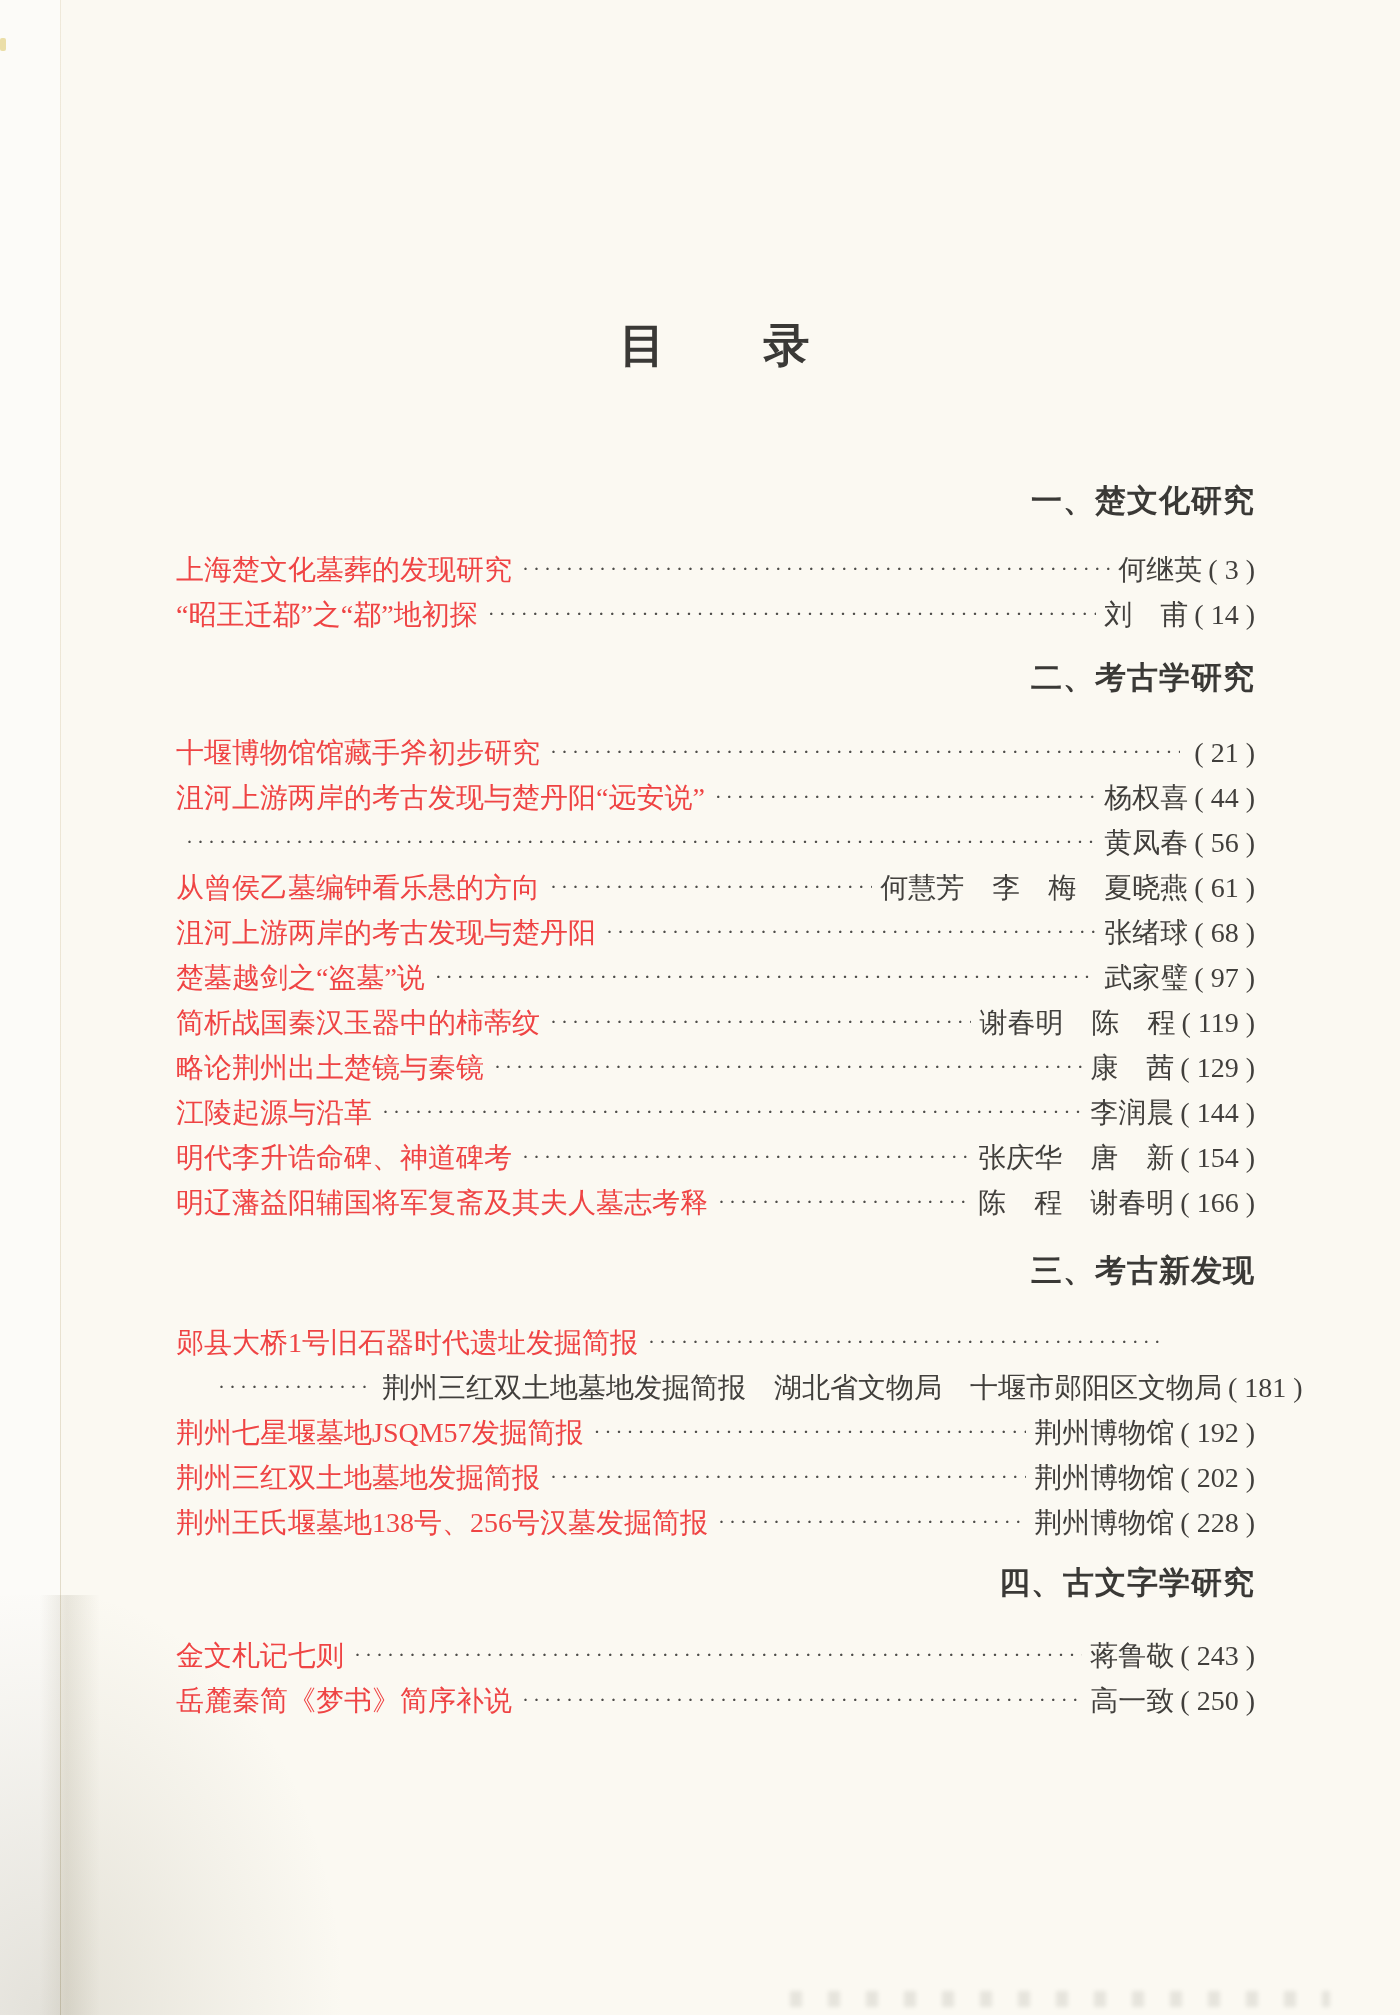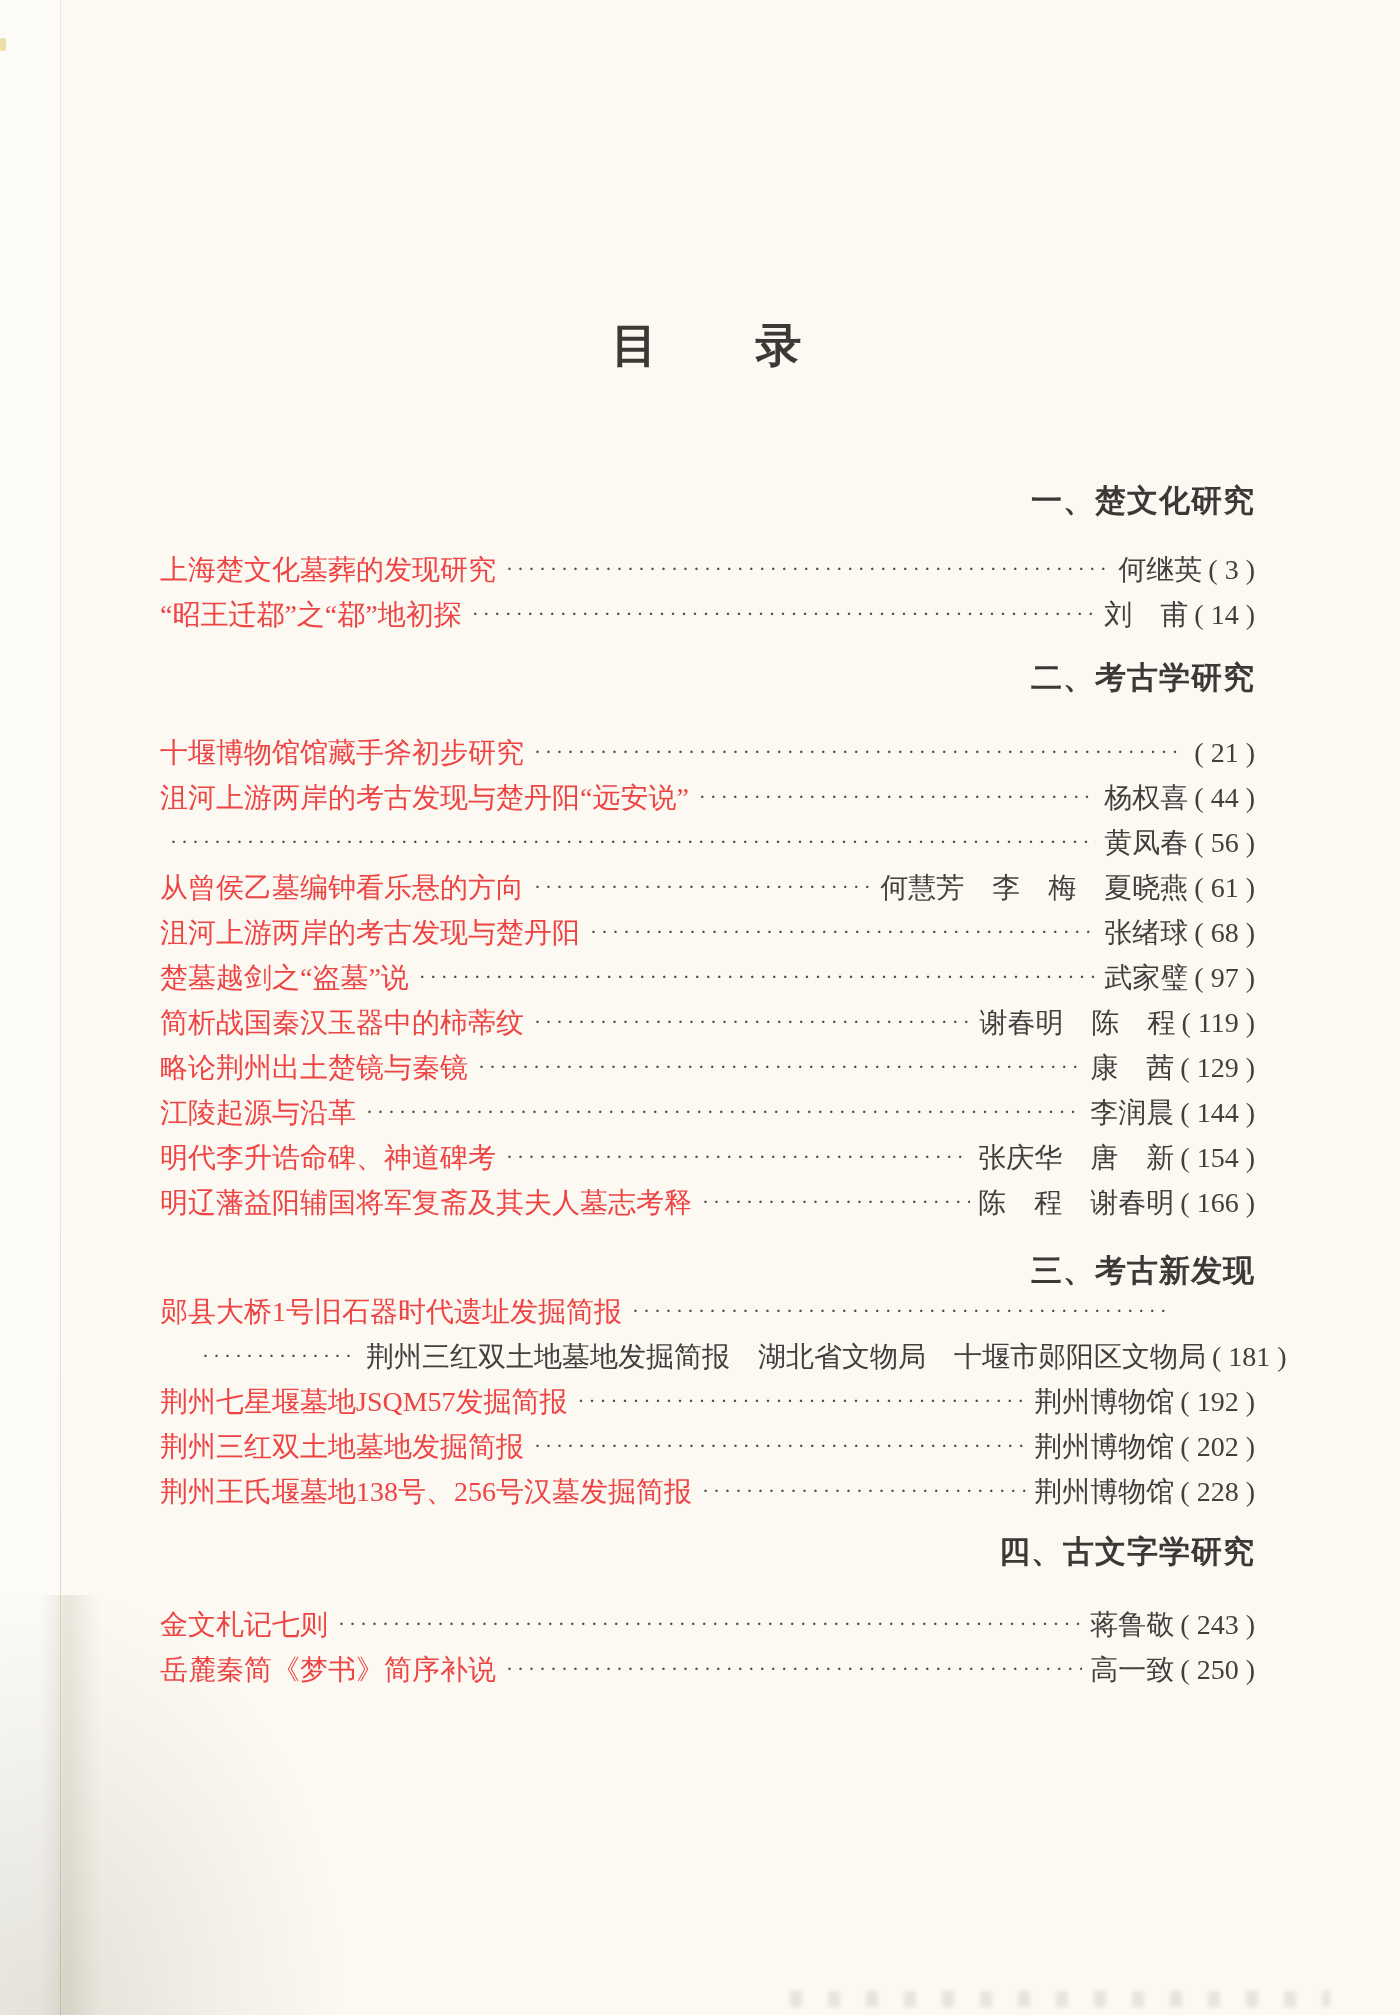--- a/index.html
+++ b/index.html
@@ -13,32 +13,32 @@
   .spine-line{position:absolute;left:60px;top:0;width:1px;height:100%;
     background:linear-gradient(180deg,#efe9da 0%,#ece5d4 60%,#d8d2bf 100%);}
   .spine-shadow{position:absolute;left:40px;bottom:0;width:60px;height:420px;
     background:linear-gradient(90deg,rgba(150,143,120,0) 0%,rgba(150,143,120,.18) 45%,rgba(150,143,120,0) 100%);}
   .corner-shadow{position:absolute;left:0;bottom:0;width:340px;height:420px;
     background:radial-gradient(ellipse at 12% 100%,rgba(140,134,112,.22) 0%,rgba(140,134,112,.08) 45%,rgba(140,134,112,0) 72%);}
   .edge-mark{position:absolute;left:0;top:38px;width:6px;height:13px;background:#dcc766;opacity:.55;border-radius:2px;}
   .ghost-text{position:absolute;right:70px;bottom:8px;width:540px;height:16px;opacity:.14;filter:blur(2px);
     background:repeating-linear-gradient(90deg,#6b6b60 0 12px,transparent 12px 38px);}
 
-  .content{position:absolute;left:160px;right:145px;top:0;color:#3f3e3b;}
+  .content{position:absolute;left:176px;right:145px;top:0;color:#3f3e3b;}
   h1.toc-title{margin:318px 0 0 0;text-align:center;font-size:46px;line-height:56px;
     font-weight:700;letter-spacing:2px;color:#3a3936;}
   h2.sec-heading{margin:0;text-align:right;font-size:31px;line-height:36px;font-weight:700;
     font-family:"Liberation Sans","DejaVu Sans",sans-serif;color:#3a3936;letter-spacing:1px;}
   section.s0 h2{margin-top:109px;}
   section.s1 h2{margin-top:23px;}
   section.s2 h2{margin-top:28px;}
   section.s3 h2{margin-top:20px;}
   section.s0 .rows{margin-top:28px;}
   section.s1 .rows{margin-top:34px;}
-  section.s2 .rows{}
+  section.s2 .rows{margin-top:31px;}
   section.s3 .rows{margin-top:32px;}
 
   .row{display:flex;align-items:baseline;height:45px;line-height:45px;font-size:28px;white-space:nowrap;}
   .row .t{flex:0 0 auto;color:#ef4444;}
   .row .dots{flex:1 1 auto;overflow:hidden;white-space:nowrap;margin:0 8px 0 10px;
     font-size:21px;letter-spacing:4px;color:#4d4c49;align-self:center;line-height:45px;}
   .row.noend .dots{margin-right:88px;}
   .row .authors{flex:0 0 auto;color:#413f3c;}
   .row .pg{flex:0 0 auto;margin-left:6px;color:#413f3c;}
   .row.cont{padding-left:42px;}

